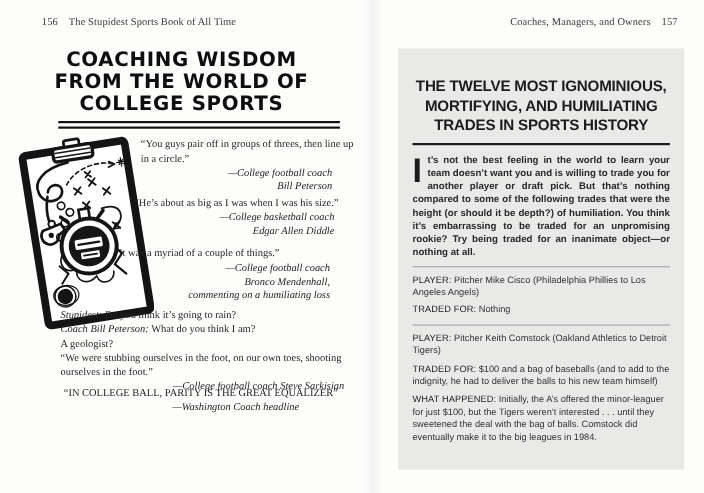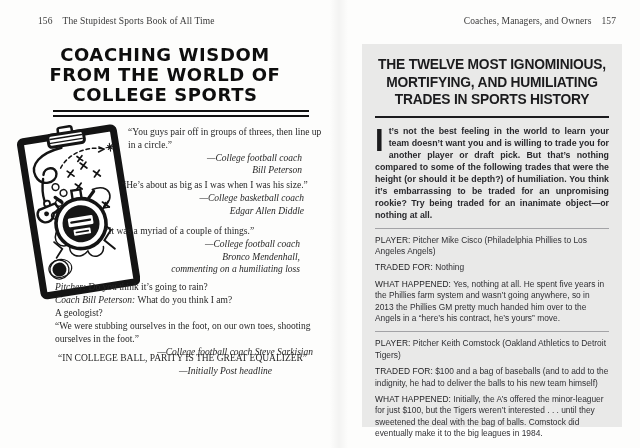--- a/index.html
+++ b/index.html
@@ -50,21 +50,21 @@
   .dlg .lead { font-style:italic; }
   .q5 { left:55px; top:320px; width:272px; }
   .q5 .attr { padding-right:14px; }
   .q6 { left:58px; top:352px; width:262px; }
   .q6 .attr { text-align:right; padding-right:48px; }
   .q6 .it { }
 
   
   .panel {
     position:absolute; left:362px; top:44px; width:260px; height:383px;
-    background:#e9e9e8; padding:12px 13px 10px 13px;
+    background:#e9e9e8; padding:26px 13px 10px 13px;
     font-family:"Liberation Sans", sans-serif; color:#2b2b2f;
   }
   .panel-title {
     text-align:center; font-weight:800; font-size:13.8px; line-height:17.5px;
     letter-spacing:-0.2px; color:#1b1b1d;
   }
   .panel-black-rule { border-top:2px solid #1b1b1d; margin-top:7px; }
   .intro {
     margin-top:7px; font-weight:700; font-size:8.8px; line-height:12px;
     text-align:justify; color:#29292d;
@@ -180,53 +180,52 @@
 <div class="q q3">
   <div>“It was a myriad of a couple of things.”</div>
   <div class="attr">
     <div>—College football coach</div>
     <div>Bronco Mendenhall,</div>
     <div>commenting on a humiliating loss</div>
   </div>
 </div>
 
 <div class="q dlg">
-  <div><span class="lead">Pitcher:</span><span> Do you think it’s going to rain?</span></div>
+  <div><span class="lead">Stupidest:</span><span> Do you think it’s going to rain?</span></div>
   <div><span class="lead">Coach Bill Peterson:</span><span> What do you think I am?</span></div>
   <div>A geologist?</div>
 </div>
 
 <div class="q q5">
   <div>“We were stubbing ourselves in the foot, on our own toes, shooting ourselves in the foot.”</div>
   <div class="attr">—College football coach Steve Sarkisian</div>
 </div>
 
 <div class="q q6">
   <div>“IN COLLEGE BALL, PARITY IS THE GREAT EQUALIZER”</div>
-  <div class="attr"><span>—Initially Post </span><span class="it">headline</span></div>
+  <div class="attr"><span>—Washington Coach </span><span class="it">headline</span></div>
 </div>
 
 <div class="panel">
   <div class="panel-title">
     <div>THE TWELVE MOST IGNOMINIOUS,</div>
     <div>MORTIFYING, AND HUMILIATING</div>
     <div>TRADES IN SPORTS HISTORY</div>
   </div>
   <div class="panel-black-rule"></div>
 
   <div class="intro">
     <span class="dropcap">I</span><span>t’s not the best feeling in the world to learn your team doesn’t want you and is willing to trade you for another player or draft pick. But that’s nothing compared to some of the following trades that were the height (or should it be depth?) of humiliation. You think it’s embarrassing to be traded for an unpromising rookie? Try being traded for an inanimate object—or nothing at all.</span>
   </div>
 
   <div class="divider"></div>
 
   <div class="entry">
     <p><span class="lbl">PLAYER:</span><span> Pitcher Mike Cisco (Philadelphia Phillies to Los Angeles Angels)</span></p>
     <p><span class="lbl">TRADED FOR:</span><span> Nothing</span></p>
-    <p><span class="lbl">WHAT HAPPENED:</span><span> Yes, nothing at all. He spent five years in the Phillies farm system and wasn’t going anywhere, so in 2013 the Phillies GM pretty much handed him over to the Angels in a “here’s his contract, he’s yours” move.</span></p>
   </div>
 
   <div class="divider"></div>
 
   <div class="entry">
     <p><span class="lbl">PLAYER:</span><span> Pitcher Keith Comstock (Oakland Athletics to Detroit Tigers)</span></p>
     <p><span class="lbl">TRADED FOR:</span><span> $100 and a bag of baseballs (and to add to the indignity, he had to deliver the balls to his new team himself)</span></p>
     <p><span class="lbl">WHAT HAPPENED:</span><span> Initially, the A’s offered the minor-leaguer for just $100, but the Tigers weren’t interested . . . until they sweetened the deal with the bag of balls. Comstock did eventually make it to the big leagues in 1984.</span></p>
   </div>
 </div>

